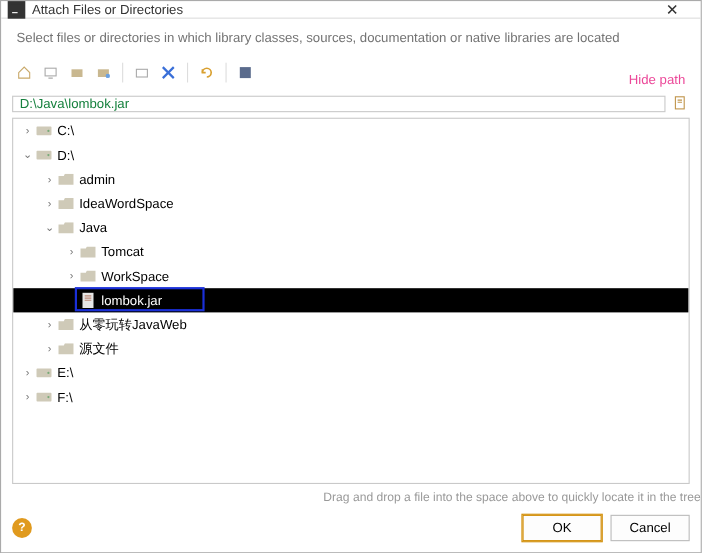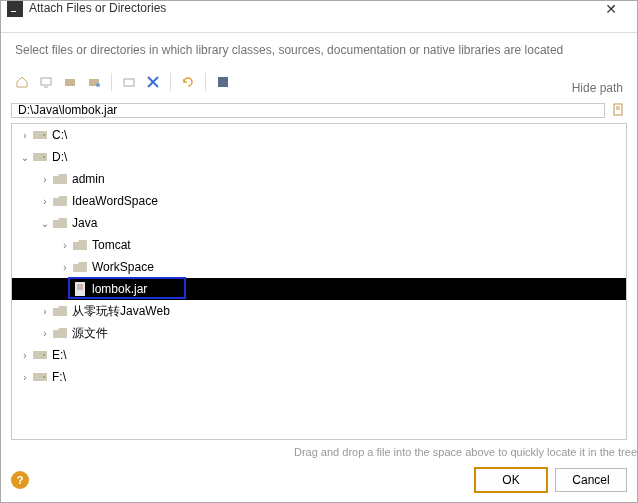--- a/index.html
+++ b/index.html
@@ -1,27 +1,27 @@
 <!DOCTYPE html>
 <html><head>
 <meta charset="utf-8">
 <style>
 * { box-sizing: border-box; margin: 0; padding: 0; font-family: "Segoe UI", Tahoma, sans-serif; font-size: 12px; }
 body { background: #fff; width: 638px; height: 503px; border: 1px solid #aaa; display: flex; flex-direction: column; }
-.titlebar { height: 32px; display: flex; align-items: flex-start; padding: 0 6px; border-bottom: 1px solid #ddd; }
+.titlebar { height: 16px; display: flex; align-items: center; padding: 0 6px; border-bottom: 1px solid #ddd; }
 .titlebar .app-icon { width: 16px; height: 16px; background: #333; display: inline-flex; align-items: center; justify-content: center; margin-right: 6px; }
 .titlebar .title { flex: 1; color: #333; }
 .titlebar .close { width: 40px; text-align: center; font-size: 14px; color: #333; cursor: pointer; }
 .subtitle { padding: 10px 14px 8px 14px; color: #737373; }
 .toolbar { display: flex; align-items: center; padding: 4px 10px; gap: 2px; }
 .toolbar .tbtn { width: 22px; height: 22px; display: inline-flex; align-items: center; justify-content: center; color: #999; }
 .toolbar .sep { width: 1px; height: 18px; background: #ddd; margin: 0 4px; }
-.toolbar .hide-path { margin-left: auto; color: #737373; cursor: pointer; padding-right: 4px; margin-top: 12px; }
+.toolbar .hide-path { margin-left: auto; color: #ec4899; cursor: pointer; padding-right: 4px; margin-top: 12px; }
 .pathrow { display: flex; align-items: center; padding: 2px 10px 4px 10px; gap: 4px; }
-.pathrow input { flex: 1; border: 1px solid #c9c9c9; height: 15px; padding: 0 6px; color: #000000; }
+.pathrow input { flex: 1; border: 1px solid #c9c9c9; height: 15px; padding: 0 6px; color: #15803d; }
 .pathrow .histbtn { width: 18px; height: 18px; display: inline-flex; align-items: center; justify-content: center; color: #b08020; }
 .tree { flex: 1; border: 1px solid #c9c9c9; margin: 0 10px; overflow: auto; background: #fff; }
 .tree-row { display: flex; align-items: center; height: 22px; white-space: nowrap; }
 .tree-row.selected { background: #000000; color: #fff; }
 .tree-row .arrow { width: 14px; text-align: center; color: #777; font-size: 10px; }
 .tree-row .noarrow { width: 14px; }
 .tree-row .ficon { width: 16px; height: 14px; margin-right: 4px; display: inline-flex; align-items: center; justify-content: center; }
 .tree-row .label { }
 .folder-svg { width: 14px; height: 11px; }
 .drive-svg { width: 14px; height: 12px; }

